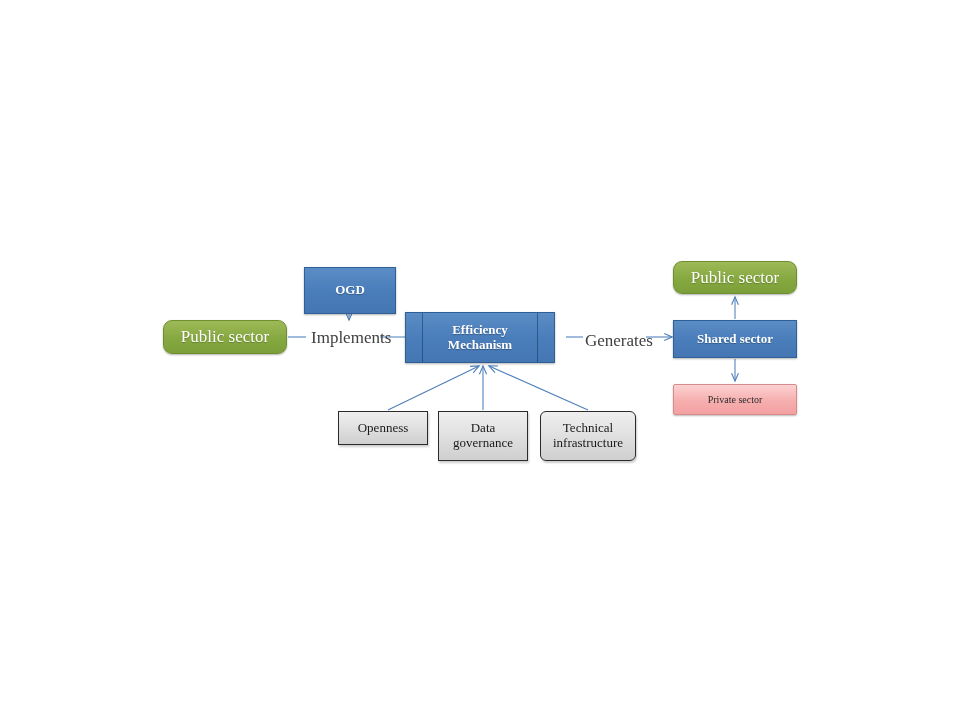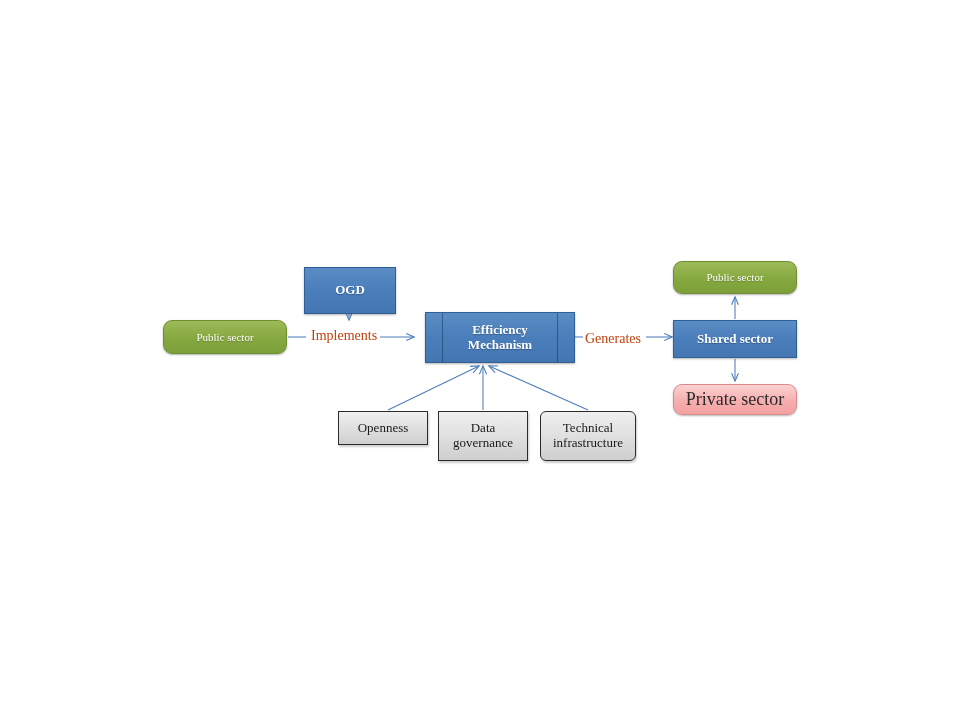--- a/index.html
+++ b/index.html
@@ -42,21 +42,21 @@
   
   .node.green {
     background: linear-gradient(to bottom, #94b councils);
   }
   .node.green {
     background: #8cae48;
     background: linear-gradient(to bottom, #9dba58 0%, #86a840 55%, #7d9f39 100%);
     border: 1px solid #6f8f2e;
     border-radius: 9px;
     color: #ffffff;
-    font-size: 11px;
+    font-size: 17px;
     font-weight: normal;
     box-shadow: 0 1px 2px rgba(0,0,0,0.30);
     text-shadow: 0 1px 1px rgba(0,0,0,0.25);
     text-align: center;
   }
 
   
   .node.blue {
     background: #4a7ebb;
     background: linear-gradient(to bottom, #5b8cc4 0%, #4a7ebb 50%, #4476b2 100%);
@@ -66,23 +66,23 @@
     font-weight: bold;
     box-shadow: 0 1px 2px rgba(0,0,0,0.30);
     text-shadow: 0 1px 1px rgba(0,0,0,0.30);
   }
 
   
   .node.pink {
     background: #f7b3b3;
     background: linear-gradient(to bottom, #fcd2d2 0%, #f6aeae 55%, #f3a1a1 100%);
     border: 1px solid #d98a8a;
-    border-radius: 9px;
+    border-radius: 2px;
     color: #2b2b2b;
-    font-size: 18px;
+    font-size: 10px;
     box-shadow: 0 1px 2px rgba(0,0,0,0.28);
   }
 
   
   .node.grey {
     background: linear-gradient(to bottom, #efefef 0%, #e3e3e3 40%, #cfcfcf 100%);
     border: 1px solid #2b2b2b;
     color: #1a1a1a;
     font-size: 13px;
     box-shadow: 1px 2px 2px rgba(0,0,0,0.20);
@@ -99,22 +99,22 @@
   .node.process .bar.left  { left: 16px; }
   .node.process .bar.right { right: 16px; }
   .node.process .label {
     position: relative;
     z-index: 2;
   }
 
   .edge-label {
     position: absolute;
     font-family: "Liberation Serif", "DejaVu Serif", serif;
-    font-size: 14px;
-    color: #c2410c;
+    font-size: 17px;
+    color: #404040;
     white-space: nowrap;
   }
 
   .stack { display: block; }
 </style>
 </head>
 <body>
 
 <div id="canvas">
 
@@ -153,21 +153,21 @@
   </svg>
 
   <div class="node green" style="left:163px; top:320px; width:124px; height:34px;">
     <span class="label">Public sector</span>
   </div>
 
   <div class="node blue" style="left:304px; top:267px; width:92px; height:47px;">
     <span class="label">OGD</span>
   </div>
 
-  <div class="node blue process" style="left:425px; top:312px; width:150px; height:51px;text-align:center;">
+  <div class="node blue process" style="left:405px; top:312px; width:150px; height:51px;text-align:center;">
     <span class="bar left"></span>
     <span class="bar right"></span>
     <span class="label">
       <span class="stack">Efficiency</span>
       <span class="stack">Mechanism</span>
     </span>
   </div>
 
   <div class="node blue" style="left:673px; top:320px; width:124px; height:38px;">
     <span class="label">Shared sector</span>

